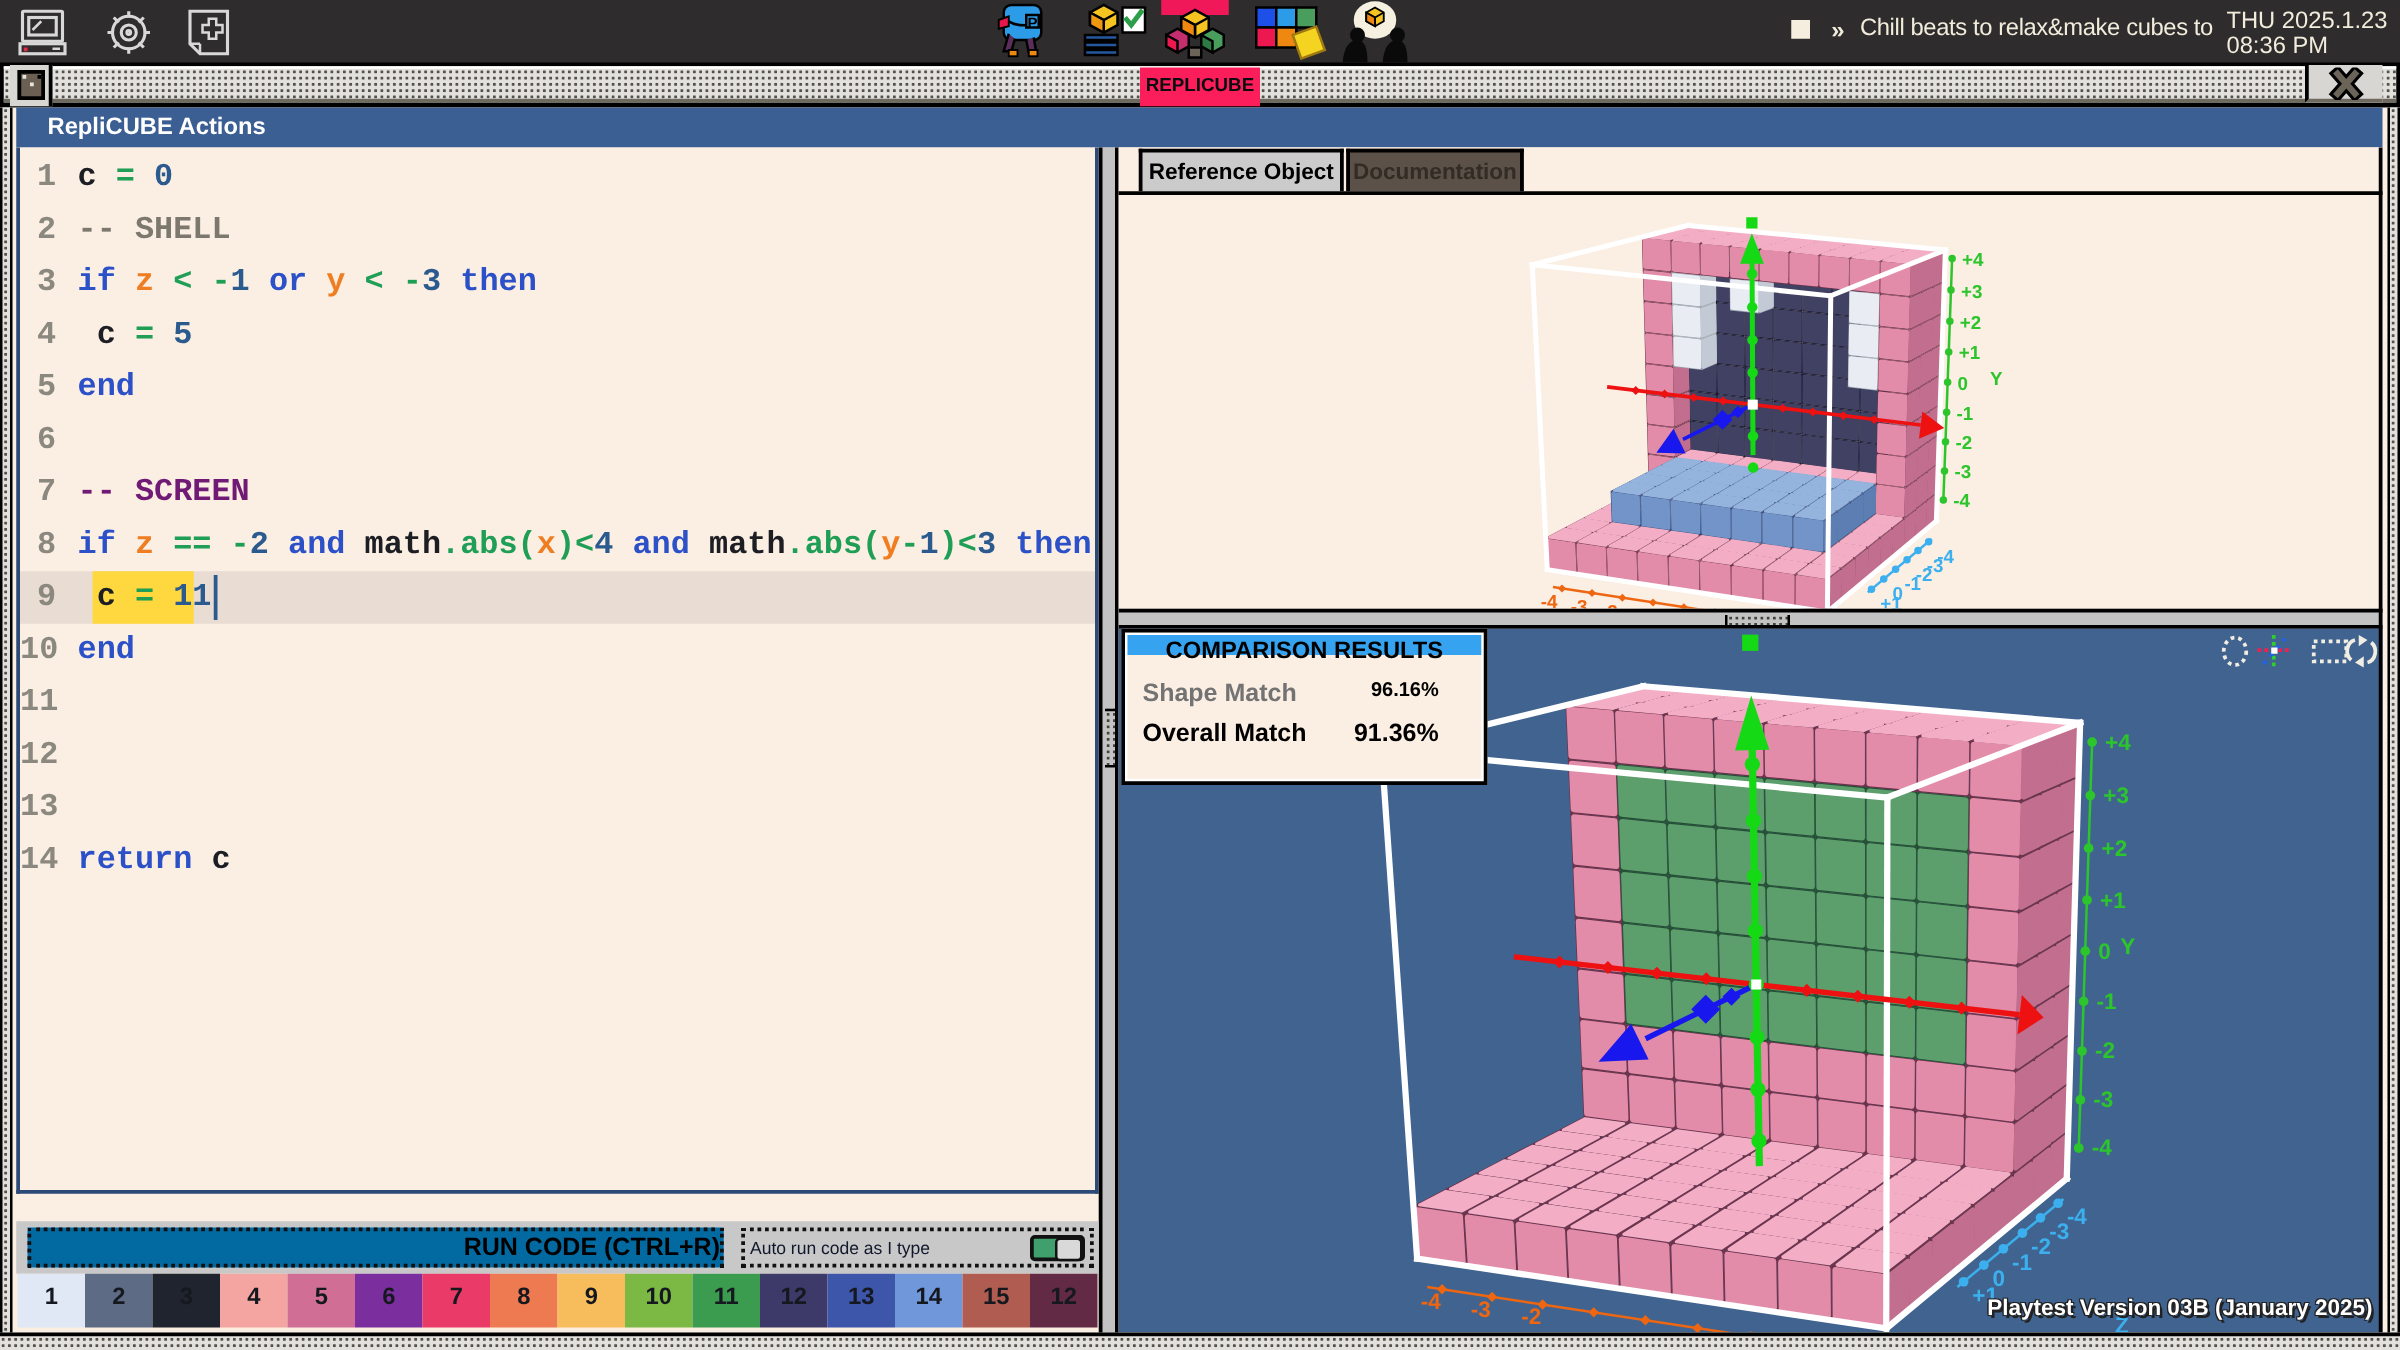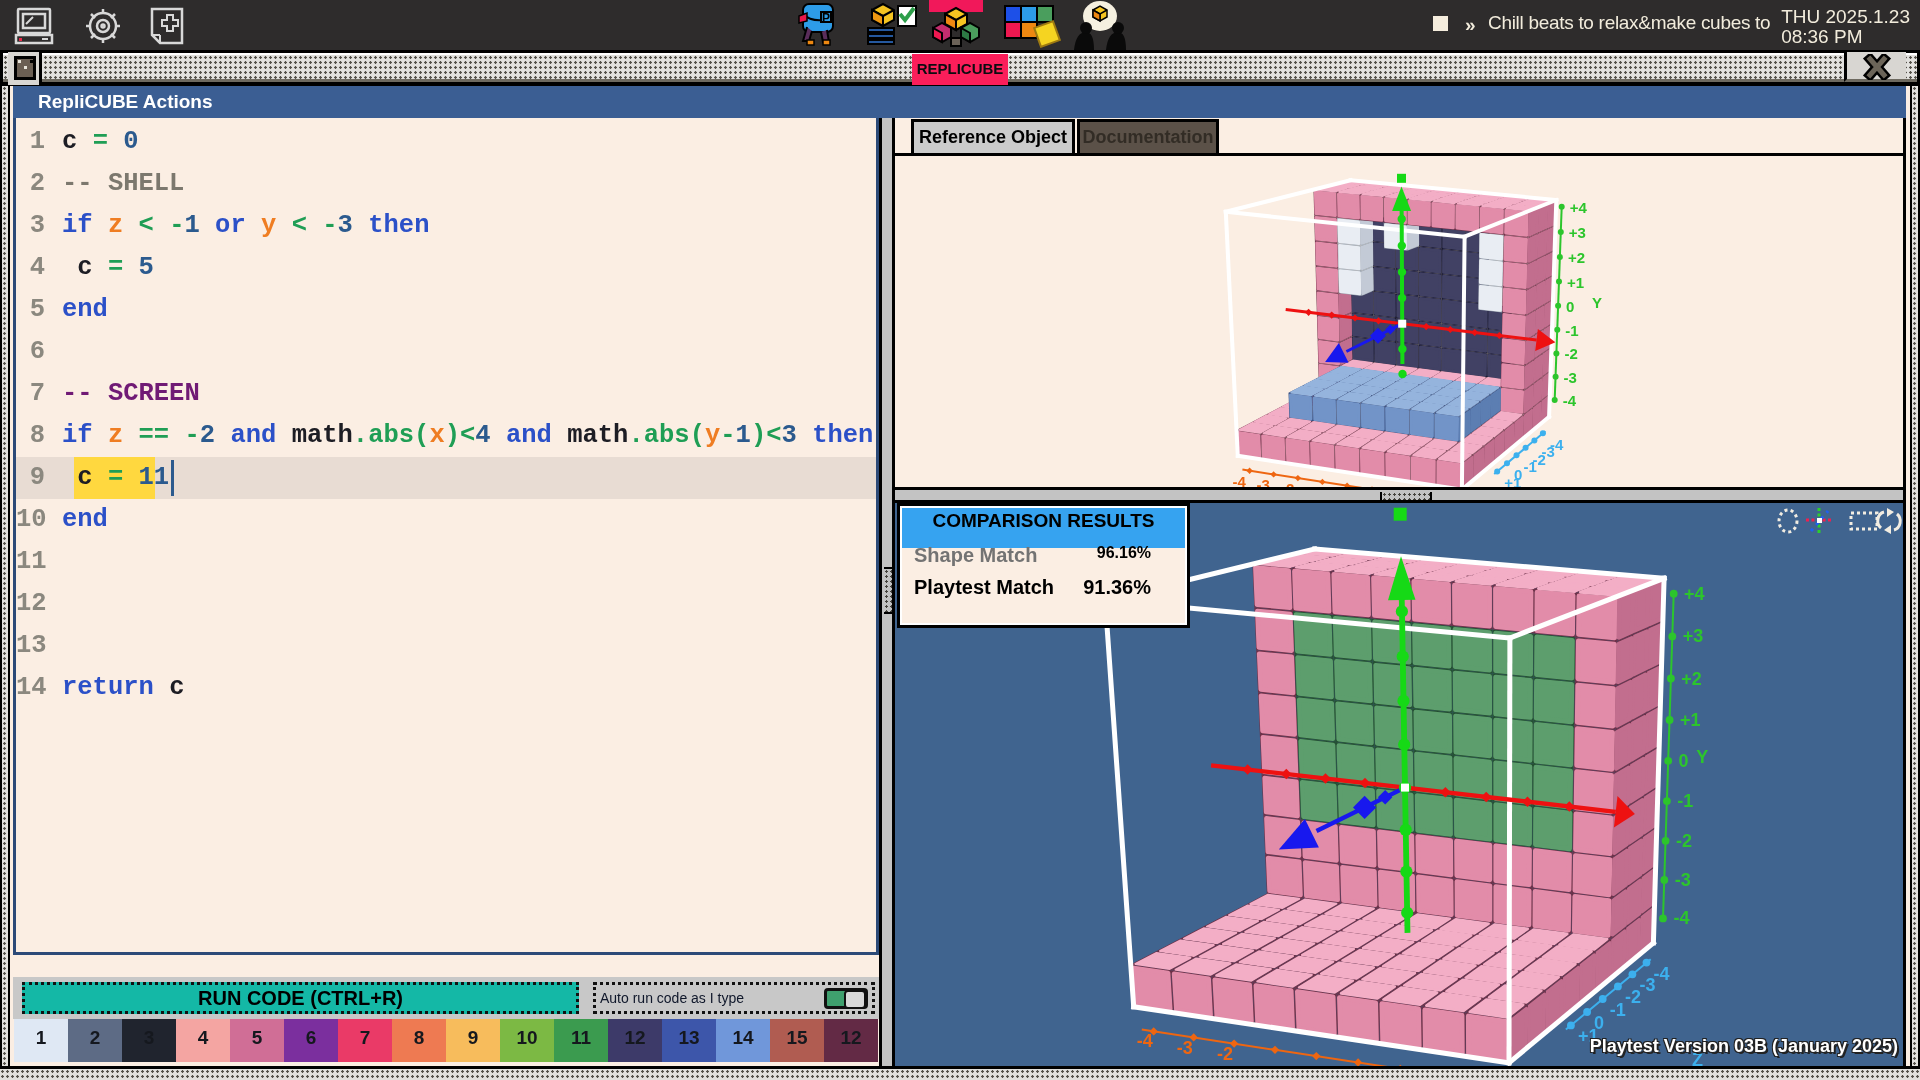--- a/index.html
+++ b/index.html
@@ -26,21 +26,21 @@
 .tab{position:absolute;top:1px;height:34px;border:3px solid #000;border-bottom:none;font-size:18px;text-align:center}
 #tab1{left:16px;width:164px;background:#cbcbcb;color:#000;line-height:30px;font-weight:bold}
 #tab2{left:182px;width:142px;background:#5b5148;color:#322c25;line-height:30px;font-weight:bold}
 #refborder{position:absolute;left:0;top:35px;width:1011px;height:3px;background:#000}
 #refview{position:absolute;left:0;top:38px;width:1011px;height:331px;background:#fbeee3;overflow:hidden}
 #hsplit{position:absolute;left:0;top:369px;width:1011px;height:16px;background:#c3c3c3;border-top:3px solid #000;border-bottom:3px solid #000}
 #hgrip{position:absolute;left:485px;top:2px;width:52px;height:8px;background-image:radial-gradient(#44423c 1.2px,transparent 1.4px);background-size:5px 5px;border-left:2px dashed #000;border-right:2px dashed #000}
 #simview{position:absolute;left:0;top:385px;width:1011px;height:563px;background:#40648f;overflow:hidden}
 #statrow{position:absolute;left:13px;top:869px;width:866px;height:22px;background:#fbeee3;color:#28567e;font-size:19px;font-weight:bold}
 #btnbar{position:absolute;left:13px;top:891px;width:866px;height:42px;background:#c8c8c8}
-#runbtn{position:absolute;left:9px;top:5px;width:557px;height:32px;background:#14b8a6;border:3px dotted #111;color:#000;font-size:20px;font-weight:bold;text-align:center;line-height:27px}
+#runbtn{position:absolute;left:9px;top:5px;width:557px;height:32px;background:#0369a1;border:3px dotted #111;color:#000;font-size:20px;font-weight:bold;text-align:right;line-height:27px}
 #autorun{position:absolute;left:580px;top:5px;width:282px;height:32px;border:3px dotted #111;color:#0f172a;font-size:14px;line-height:27px;padding-left:4px}
 #toggle{position:absolute;right:4px;top:3px;width:44px;height:21px;background:#3fa06e;border:3px solid #111;border-radius:4px}
 #knob{position:absolute;right:-1px;top:-1px;width:22px;height:19px;background:#d9d9d9;border:2px solid #111;border-radius:4px}
 #palette{position:absolute;left:13px;top:933px;width:866px;height:43px}
 .pc{position:absolute;top:0;height:43px;width:54px;overflow:hidden;color:#15181e;font-size:19px;font-weight:bold;text-align:center;line-height:38px}
 #botstrip{position:absolute;left:0;top:980px;width:1920px;height:14px;border-top:3px solid #000}
 .icon{position:absolute;top:7px}
 #mus{position:absolute;top:0;left:1420px;height:50px;color:#f2ecdc;font-size:19px}
 #clock{position:absolute;top:7px;right:10px;text-align:left;color:#f2ecdc;font-size:19px;line-height:20px}
 svg text{font-family:"Liberation Sans",sans-serif;font-weight:bold}
@@ -1166,24 +1166,24 @@
 <text x="1217.1" y="1059.6" font-size="18" fill="#ee6611">-2</text>
 <path d="M1270.8 1049.8 L1275.0 1045.7 L1279.1 1049.8 L1275.0 1054.0 Z" fill="#ee6611"></path>
 <path d="M1312.1 1056.1 L1316.3 1051.9 L1320.4 1056.1 L1316.3 1060.3 Z" fill="#ee6611"></path>
 <path d="M1353.9 1062.5 L1358.1 1058.3 L1362.2 1062.5 L1358.1 1066.6 Z" fill="#ee6611"></path>
 <path d="M1396.2 1068.9 L1400.3 1064.7 L1404.5 1068.9 L1400.3 1073.0 Z" fill="#ee6611"></path>
 <path d="M1438.9 1075.4 L1443.0 1071.2 L1447.2 1075.4 L1443.0 1079.5 Z" fill="#ee6611"></path>
 <path d="M1482.1 1082.0 L1486.3 1077.8 L1490.4 1082.0 L1486.3 1086.1 Z" fill="#ee6611"></path>
         </svg>
 
 <div style="position:absolute;left:2px;top:0;width:293px;height:125px;background:#fbeee3;border:3px solid #000;box-shadow:inset 0 0 0 2px #fff">
- <div style="position:absolute;left:2px;top:2px;right:2px;height:40px;background:#36a3f0;color:#000;font-size:19px;font-weight:bold;text-align:center;line-height:25px">COMPARISON RESULTS</div>
+ <div style="position:absolute;left:2px;top:2px;right:2px;height:16px;background:#36a3f0;color:#000;font-size:19px;font-weight:bold;text-align:center;line-height:25px">COMPARISON RESULTS</div>
  <div style="position:absolute;left:14px;top:38px;font-size:20px;font-weight:bold;color:#737373">Shape Match</div>
  <div style="position:absolute;right:36px;top:38px;font-size:16px;font-weight:bold;color:#000">96.16%</div>
- <div style="position:absolute;left:14px;top:70px;font-size:20px;font-weight:bold;color:#000">Playtest Match</div>
+ <div style="position:absolute;left:14px;top:70px;font-size:20px;font-weight:bold;color:#000">Overall Match</div>
  <div style="position:absolute;right:36px;top:70px;font-size:20px;font-weight:bold;color:#000">91.36%</div>
 </div>
 <svg style="position:absolute;left:880px;top:2px" width="128" height="32" viewBox="0 0 128 32">
 <ellipse cx="13" cy="16" rx="9" ry="11" fill="none" stroke="#f2ede2" stroke-width="3" stroke-dasharray="3 3.2"></ellipse>
 <line x1="44" y1="3" x2="44" y2="29" stroke="#2ccf2c" stroke-width="3" stroke-dasharray="3 2.5"></line>
 <line x1="31" y1="15" x2="58" y2="15" stroke="#ee2050" stroke-width="3" stroke-dasharray="3 2.5"></line>
 <line x1="36" y1="26" x2="53" y2="6" stroke="#2060ee" stroke-width="3" stroke-dasharray="3 5"></line>
 <rect x="42" y="13" width="5" height="5" fill="#fff"></rect>
 <rect x="76" y="8" width="26" height="16" fill="none" stroke="#f2ede2" stroke-width="3" stroke-dasharray="3 3"></rect>
 <g fill="none" stroke="#f2ede2" stroke-width="3">

